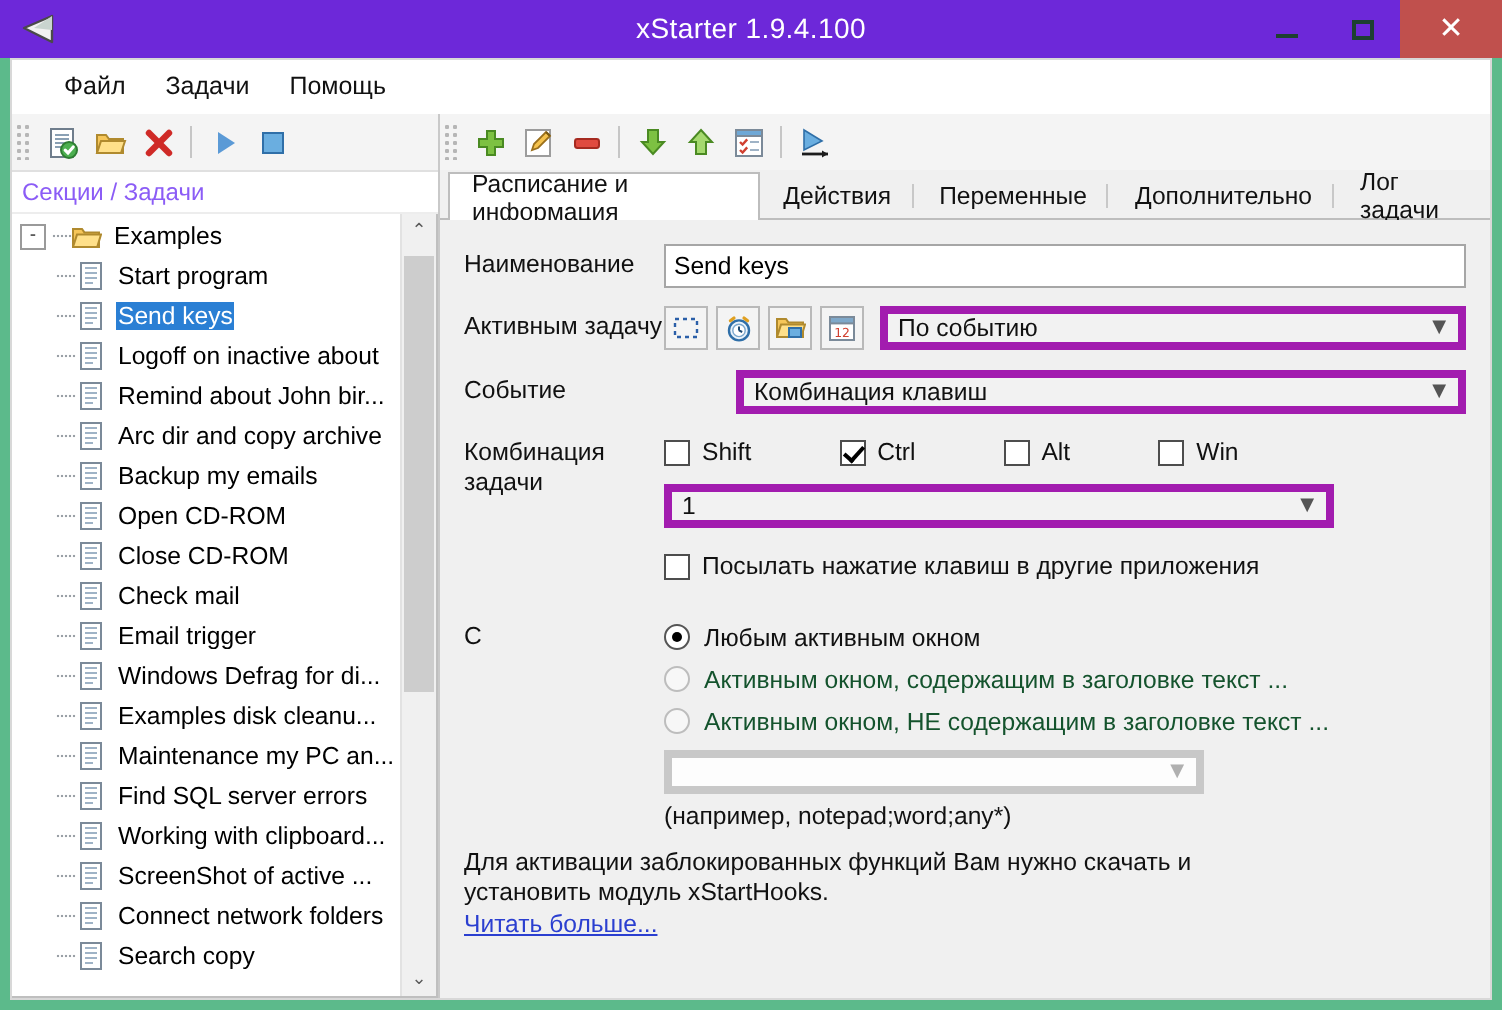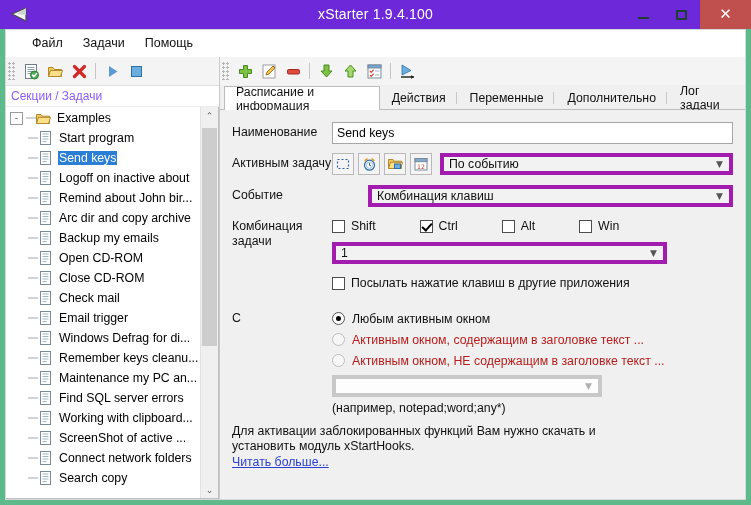--- a/index.html
+++ b/index.html
@@ -180,21 +180,21 @@
   .cbtext{font-size:12.3px;color:#111;margin-right:44px;}
   .radio-line{display:flex;align-items:center;height:21px;}
   .rb{
     width:13px;height:13px;border-radius:50%;border:1px solid #555;background:#fff;
     margin-right:7px;flex:0 0 13px;position:relative;box-sizing:border-box;
   }
   .rb.on:after{content:"";position:absolute;left:3px;top:3px;width:5px;height:5px;
     border-radius:50%;background:#000;}
   .rb.dis{border-color:#bdbdbd;background:#f7f7f7;}
   .rtext{font-size:12.3px;color:#111;}
-  .rtext.dis{color:#b91c1c;}
+  .rtext.dis{color:#14532d;}
   .hint{font-size:12.3px;color:#111;margin:4px 0 0 0;}
   .note{font-size:12.3px;color:#111;line-height:15px;margin-top:12px;}
   .link{font-size:12.3px;color:#2b3fd0;text-decoration:underline;display:inline-block;margin-top:1px;}
 </style>
 </head>
 <body>
 
 <div class="window">
 
   <div class="titlebar">
@@ -478,21 +478,21 @@
                   <svg width="13" height="14" viewBox="0 0 13 14">
                     <rect x="1.5" y="0.5" width="10" height="13" fill="#fff" stroke="#7b8a99"></rect>
                     <g stroke="#9fb3c6" stroke-width="1">
                       <line x1="3.5" y1="3" x2="9.5" y2="3"></line>
                       <line x1="3.5" y1="5.5" x2="9.5" y2="5.5"></line>
                       <line x1="3.5" y1="8" x2="9.5" y2="8"></line>
                       <line x1="3.5" y1="10.5" x2="7.5" y2="10.5"></line>
                     </g>
                   </svg>
                 </div>
-              <div class="tlabel">Remember keys cleanu...</div>
+              <div class="tlabel">Examples disk cleanu...</div>
             </div>
 
             <div class="tnode child">
               <div class="dots"></div>
               <div class="ticon">
                   <svg width="13" height="14" viewBox="0 0 13 14">
                     <rect x="1.5" y="0.5" width="10" height="13" fill="#fff" stroke="#7b8a99"></rect>
                     <g stroke="#9fb3c6" stroke-width="1">
                       <line x1="3.5" y1="3" x2="9.5" y2="3"></line>
                       <line x1="3.5" y1="5.5" x2="9.5" y2="5.5"></line>

